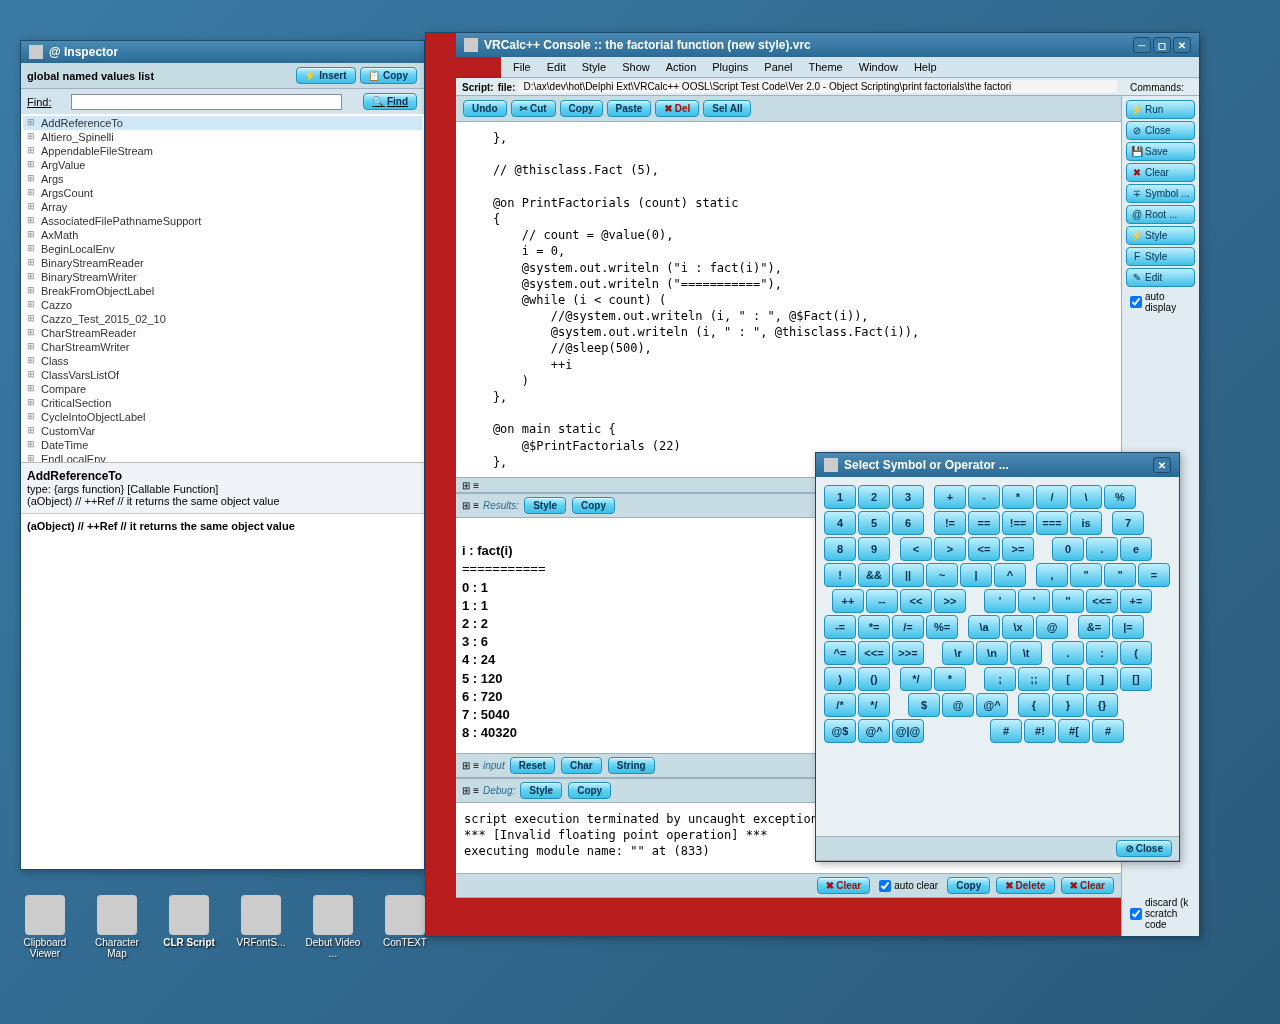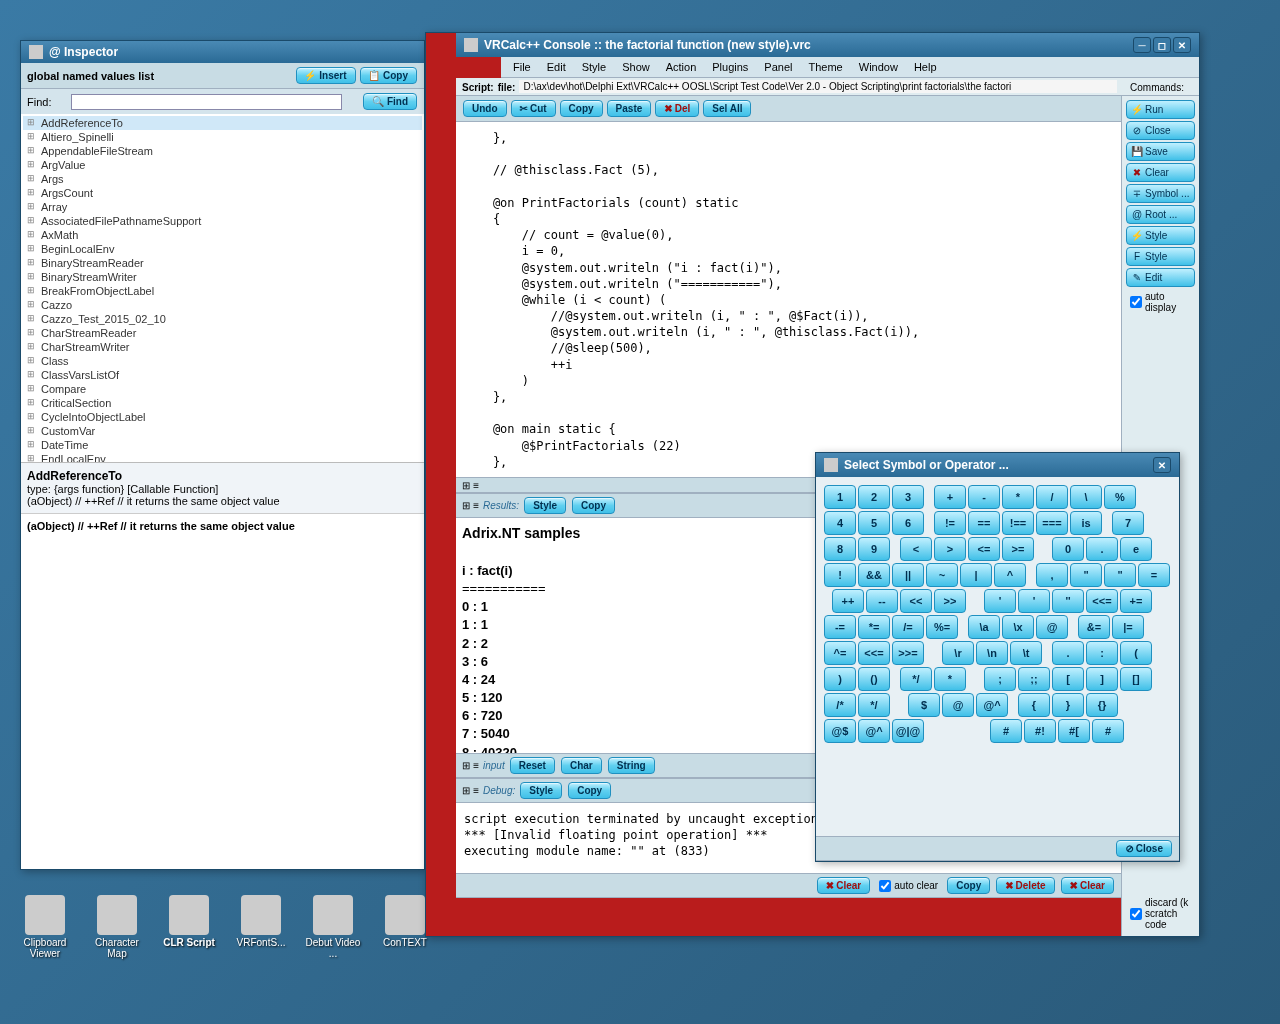--- a/index.html
+++ b/index.html
@@ -41,21 +41,21 @@
 .desktop-icon .lbl { text-shadow: 1px 1px 2px #000; }
 
 .inspector-bottom { background: #f0f4f8; padding: 6px; font-size: 11px; border-top: 1px solid #bbb; }
 .inspector-bottom .tt { font-weight: bold; font-size: 12px; }
 .inspector-detail { background: white; padding: 6px; font-size: 11px; font-weight: bold; border-top: 1px solid #ccc; flex: 1; }
 
 .cmd-panel { width: 78px; background: #e0ecf0; padding: 4px; display: flex; flex-direction: column; gap: 2px; border-left: 1px solid #a0b0c0; }
 .cmd-btn { background: linear-gradient(to bottom, #c0f0ff 0%, #40c0e8 100%); border: 1px solid #2090c0; border-radius: 4px; padding: 3px 2px; font-size: 10px; color: #003050; text-align: center; cursor: pointer; display: flex; align-items: center; gap: 2px; justify-content: flex-start; padding-left: 4px; }
 .cmd-btn .glyph { width: 12px; text-align: center; }
 
-.find-row { background: #d4e4ec; padding: 3px 6px; display: flex; align-items: center; gap: 20px; font-size: 11px; }
+.find-row { background: #d4e4ec; padding: 3px 6px; display: flex; align-items: center; gap: 20px; font-size: 11px; text-decoration: underline; }
 .find-row input { flex: 1; border: 1px solid #88a; padding: 1px 3px; font-size: 11px; }
 
 .chk { display: flex; align-items: center; gap: 3px; font-size: 10px; padding: 2px 4px; }
 .chk input { width: 12px; height: 12px; }
 
 .script-row { background: #e0ecf0; padding: 2px 6px; display: flex; align-items: flex-end; gap: 4px; font-size: 10px; border-bottom: 1px solid #a0b0c0; }
 .script-row .path { flex: 1; background: #f5f5f5; padding: 1px 4px; font-size: 10px; white-space: nowrap; overflow: hidden; }
 </style>
 </head>
 <body>
@@ -225,21 +225,21 @@
       <div class="panel-hdr">
         <span>⊞ ≡</span>
         <span class="nm">Results:</span>
         <button class="aqua-btn">
             <span>Style</span>
           </button>
         <button class="aqua-btn">
             <span>Copy</span>
           </button>
       </div>
-      <div class="results-area" id="results" style="height:235px;"><div class="hdr">Adrix.NT samples</div><br><b>i : fact(i)</b>
+      <div class="results-area" id="results" style="height:235px;"><br><b>i : fact(i)</b>
 ===========
 <b>0 : 1</b>
 <b>1 : 1</b>
 <b>2 : 2</b>
 <b>3 : 6</b>
 <b>4 : 24</b>
 <b>5 : 120</b>
 <b>6 : 720</b>
 <b>7 : 5040</b>
 <b>8 : 40320</b></div>

